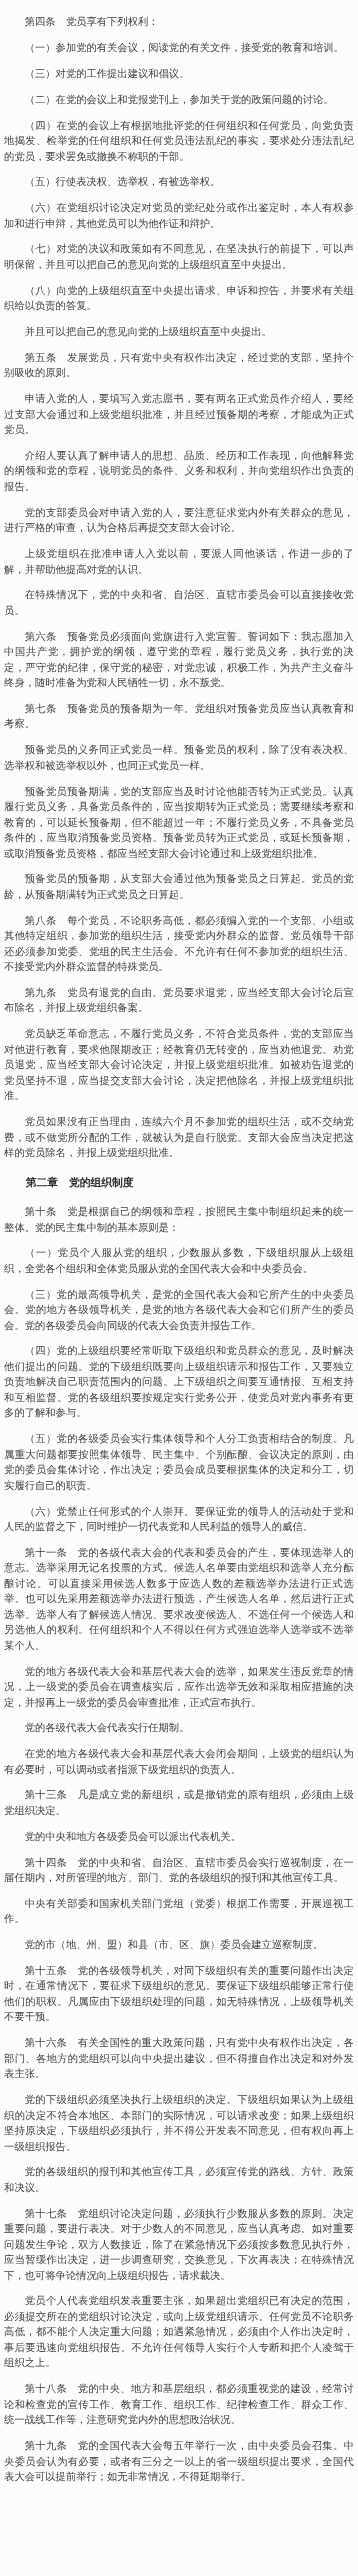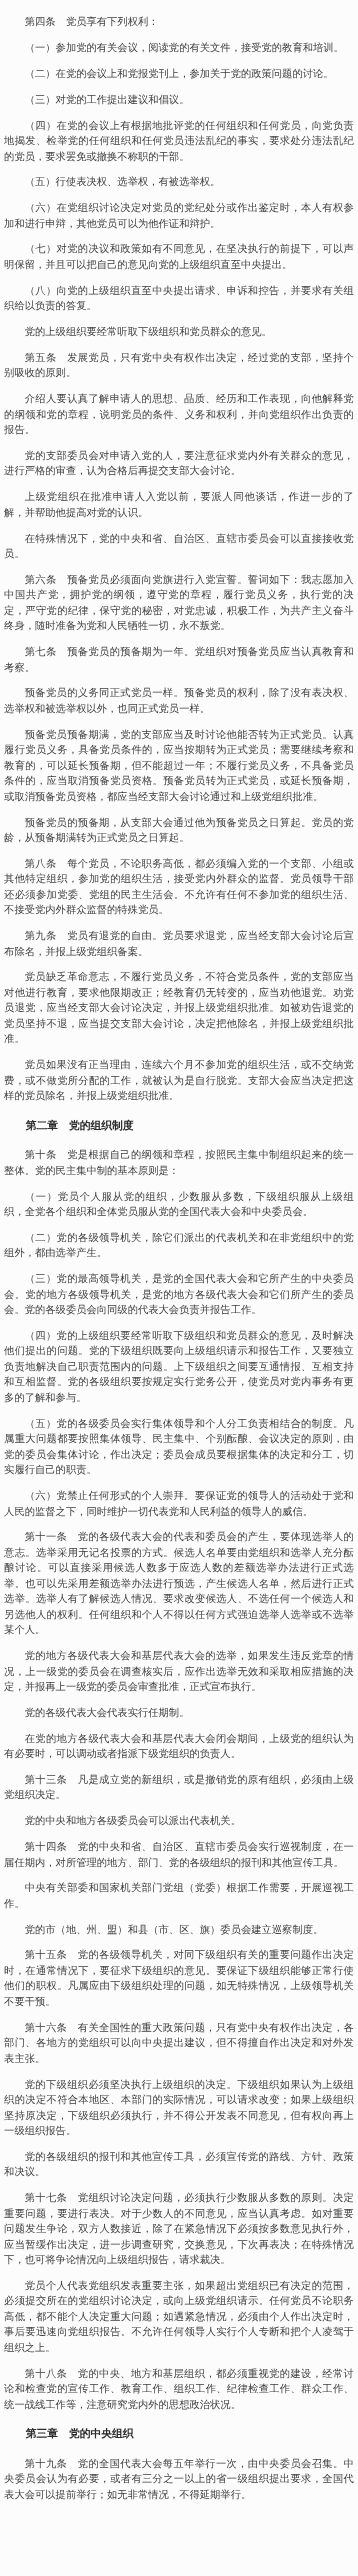--- a/index.html
+++ b/index.html
@@ -42,64 +42,63 @@
     background: #e9e9e9;
   }
 </style>
 </head>
 <body>
 
 <div class="page">
   <div>
       <p class="doc-paragraph">第四条　党员享有下列权利：</p>
       <p class="doc-paragraph">（一）参加党的有关会议，阅读党的有关文件，接受党的教育和培训。</p>
+      <p class="doc-paragraph">（三）对党的工作提出建议和倡议。</p>
       <p class="doc-paragraph">（二）在党的会议上和党报党刊上，参加关于党的政策问题的讨论。</p>
-      <p class="doc-paragraph">（三）对党的工作提出建议和倡议。</p>
       <p class="doc-paragraph">（四）在党的会议上有根据地批评党的任何组织和任何党员，向党负责地揭发、检举党的任何组织和任何党员违法乱纪的事实，要求处分违法乱纪的党员，要求罢免或撤换不称职的干部。</p>
       <p class="doc-paragraph">（五）行使表决权、选举权，有被选举权。</p>
       <p class="doc-paragraph">（六）在党组织讨论决定对党员的党纪处分或作出鉴定时，本人有权参加和进行申辩，其他党员可以为他作证和辩护。</p>
       <p class="doc-paragraph">（七）对党的决议和政策如有不同意见，在坚决执行的前提下，可以声明保留，并且可以把自己的意见向党的上级组织直至中央提出。</p>
       <p class="doc-paragraph">（八）向党的上级组织直至中央提出请求、申诉和控告，并要求有关组织给以负责的答复。</p>
-      <p class="doc-paragraph">党的上级组织要经常听取下级组织和党员群众的意见。</p>
+      <p class="doc-paragraph">并且可以把自己的意见向党的上级组织直至中央提出。</p>
       <p class="doc-paragraph">第五条　发展党员，只有党中央有权作出决定，经过党的支部，坚持个别吸收的原则。</p>
+      <p class="doc-paragraph">申请入党的人，要填写入党志愿书，要有两名正式党员作介绍人，要经过支部大会通过和上级党组织批准，并且经过预备期的考察，才能成为正式党员。</p>
       <p class="doc-paragraph">介绍人要认真了解申请人的思想、品质、经历和工作表现，向他解释党的纲领和党的章程，说明党员的条件、义务和权利，并向党组织作出负责的报告。</p>
       <p class="doc-paragraph">党的支部委员会对申请入党的人，要注意征求党内外有关群众的意见，进行严格的审查，认为合格后再提交支部大会讨论。</p>
       <p class="doc-paragraph">上级党组织在批准申请人入党以前，要派人同他谈话，作进一步的了解，并帮助他提高对党的认识。</p>
       <p class="doc-paragraph">在特殊情况下，党的中央和省、自治区、直辖市委员会可以直接接收党员。</p>
       <p class="doc-paragraph">第六条　预备党员必须面向党旗进行入党宣誓。誓词如下：我志愿加入中国共产党，拥护党的纲领，遵守党的章程，履行党员义务，执行党的决定，严守党的纪律，保守党的秘密，对党忠诚，积极工作，为共产主义奋斗终身，随时准备为党和人民牺牲一切，永不叛党。</p>
       <p class="doc-paragraph">第七条　预备党员的预备期为一年。党组织对预备党员应当认真教育和考察。</p>
       <p class="doc-paragraph">预备党员的义务同正式党员一样。预备党员的权利，除了没有表决权、选举权和被选举权以外，也同正式党员一样。</p>
       <p class="doc-paragraph">预备党员预备期满，党的支部应当及时讨论他能否转为正式党员。认真履行党员义务，具备党员条件的，应当按期转为正式党员；需要继续考察和教育的，可以延长预备期，但不能超过一年；不履行党员义务，不具备党员条件的，应当取消预备党员资格。预备党员转为正式党员，或延长预备期，或取消预备党员资格，都应当经支部大会讨论通过和上级党组织批准。</p>
       <p class="doc-paragraph">预备党员的预备期，从支部大会通过他为预备党员之日算起。党员的党龄，从预备期满转为正式党员之日算起。</p>
       <p class="doc-paragraph">第八条　每个党员，不论职务高低，都必须编入党的一个支部、小组或其他特定组织，参加党的组织生活，接受党内外群众的监督。党员领导干部还必须参加党委、党组的民主生活会。不允许有任何不参加党的组织生活、不接受党内外群众监督的特殊党员。</p>
       <p class="doc-paragraph">第九条　党员有退党的自由。党员要求退党，应当经支部大会讨论后宣布除名，并报上级党组织备案。</p>
       <p class="doc-paragraph">党员缺乏革命意志，不履行党员义务，不符合党员条件，党的支部应当对他进行教育，要求他限期改正；经教育仍无转变的，应当劝他退党。劝党员退党，应当经支部大会讨论决定，并报上级党组织批准。如被劝告退党的党员坚持不退，应当提交支部大会讨论，决定把他除名，并报上级党组织批准。</p>
       <p class="doc-paragraph">党员如果没有正当理由，连续六个月不参加党的组织生活，或不交纳党费，或不做党所分配的工作，就被认为是自行脱党。支部大会应当决定把这样的党员除名，并报上级党组织批准。</p>
       <h2 class="chapter-heading">第二章　党的组织制度</h2>
       <p class="doc-paragraph">第十条　党是根据自己的纲领和章程，按照民主集中制组织起来的统一整体。党的民主集中制的基本原则是：</p>
       <p class="doc-paragraph">（一）党员个人服从党的组织，少数服从多数，下级组织服从上级组织，全党各个组织和全体党员服从党的全国代表大会和中央委员会。</p>
-      <p class="doc-paragraph">（二）党的各级领导机关，除它们派出的代表机关和在非党组织中的党组外，都由选举产生。</p>
       <p class="doc-paragraph">（三）党的最高领导机关，是党的全国代表大会和它所产生的中央委员会。党的地方各级领导机关，是党的地方各级代表大会和它们所产生的委员会。党的各级委员会向同级的代表大会负责并报告工作。</p>
       <p class="doc-paragraph">（四）党的上级组织要经常听取下级组织和党员群众的意见，及时解决他们提出的问题。党的下级组织既要向上级组织请示和报告工作，又要独立负责地解决自己职责范围内的问题。上下级组织之间要互通情报、互相支持和互相监督。党的各级组织要按规定实行党务公开，使党员对党内事务有更多的了解和参与。</p>
       <p class="doc-paragraph">（五）党的各级委员会实行集体领导和个人分工负责相结合的制度。凡属重大问题都要按照集体领导、民主集中、个别酝酿、会议决定的原则，由党的委员会集体讨论，作出决定；委员会成员要根据集体的决定和分工，切实履行自己的职责。</p>
       <p class="doc-paragraph">（六）党禁止任何形式的个人崇拜。要保证党的领导人的活动处于党和人民的监督之下，同时维护一切代表党和人民利益的领导人的威信。</p>
       <p class="doc-paragraph">第十一条　党的各级代表大会的代表和委员会的产生，要体现选举人的意志。选举采用无记名投票的方式。候选人名单要由党组织和选举人充分酝酿讨论。可以直接采用候选人数多于应选人数的差额选举办法进行正式选举。也可以先采用差额选举办法进行预选，产生候选人名单，然后进行正式选举。选举人有了解候选人情况、要求改变候选人、不选任何一个候选人和另选他人的权利。任何组织和个人不得以任何方式强迫选举人选举或不选举某个人。</p>
       <p class="doc-paragraph">党的地方各级代表大会和基层代表大会的选举，如果发生违反党章的情况，上一级党的委员会在调查核实后，应作出选举无效和采取相应措施的决定，并报再上一级党的委员会审查批准，正式宣布执行。</p>
       <p class="doc-paragraph">党的各级代表大会代表实行任期制。</p>
       <p class="doc-paragraph">在党的地方各级代表大会和基层代表大会闭会期间，上级党的组织认为有必要时，可以调动或者指派下级党组织的负责人。</p>
       <p class="doc-paragraph">第十三条　凡是成立党的新组织，或是撤销党的原有组织，必须由上级党组织决定。</p>
       <p class="doc-paragraph">党的中央和地方各级委员会可以派出代表机关。</p>
       <p class="doc-paragraph">第十四条　党的中央和省、自治区、直辖市委员会实行巡视制度，在一届任期内，对所管理的地方、部门、党的各级组织的报刊和其他宣传工具。</p>
       <p class="doc-paragraph">中央有关部委和国家机关部门党组（党委）根据工作需要，开展巡视工作。</p>
       <p class="doc-paragraph">党的市（地、州、盟）和县（市、区、旗）委员会建立巡察制度。</p>
       <p class="doc-paragraph">第十五条　党的各级领导机关，对同下级组织有关的重要问题作出决定时，在通常情况下，要征求下级组织的意见。要保证下级组织能够正常行使他们的职权。凡属应由下级组织处理的问题，如无特殊情况，上级领导机关不要干预。</p>
       <p class="doc-paragraph">第十六条　有关全国性的重大政策问题，只有党中央有权作出决定，各部门、各地方的党组织可以向中央提出建议，但不得擅自作出决定和对外发表主张。</p>
       <p class="doc-paragraph">党的下级组织必须坚决执行上级组织的决定。下级组织如果认为上级组织的决定不符合本地区、本部门的实际情况，可以请求改变；如果上级组织坚持原决定，下级组织必须执行，并不得公开发表不同意见，但有权向再上一级组织报告。</p>
       <p class="doc-paragraph">党的各级组织的报刊和其他宣传工具，必须宣传党的路线、方针、政策和决议。</p>
       <p class="doc-paragraph">第十七条　党组织讨论决定问题，必须执行少数服从多数的原则。决定重要问题，要进行表决。对于少数人的不同意见，应当认真考虑。如对重要问题发生争论，双方人数接近，除了在紧急情况下必须按多数意见执行外，应当暂缓作出决定，进一步调查研究，交换意见，下次再表决；在特殊情况下，也可将争论情况向上级组织报告，请求裁决。</p>
       <p class="doc-paragraph">党员个人代表党组织发表重要主张，如果超出党组织已有决定的范围，必须提交所在的党组织讨论决定，或向上级党组织请示。任何党员不论职务高低，都不能个人决定重大问题；如遇紧急情况，必须由个人作出决定时，事后要迅速向党组织报告。不允许任何领导人实行个人专断和把个人凌驾于组织之上。</p>
       <p class="doc-paragraph">第十八条　党的中央、地方和基层组织，都必须重视党的建设，经常讨论和检查党的宣传工作、教育工作、组织工作、纪律检查工作、群众工作、统一战线工作等，注意研究党内外的思想政治状况。</p>
-      <h2 class="chapter-heading">第三章　党的中央组织</h2>
       <p class="doc-paragraph">第十九条　党的全国代表大会每五年举行一次，由中央委员会召集。中央委员会认为有必要，或者有三分之一以上的省一级组织提出要求，全国代表大会可以提前举行；如无非常情况，不得延期举行。</p>
     </div>
   <div class="edge-line"></div>
 </div>
 
 
 </body></html>

